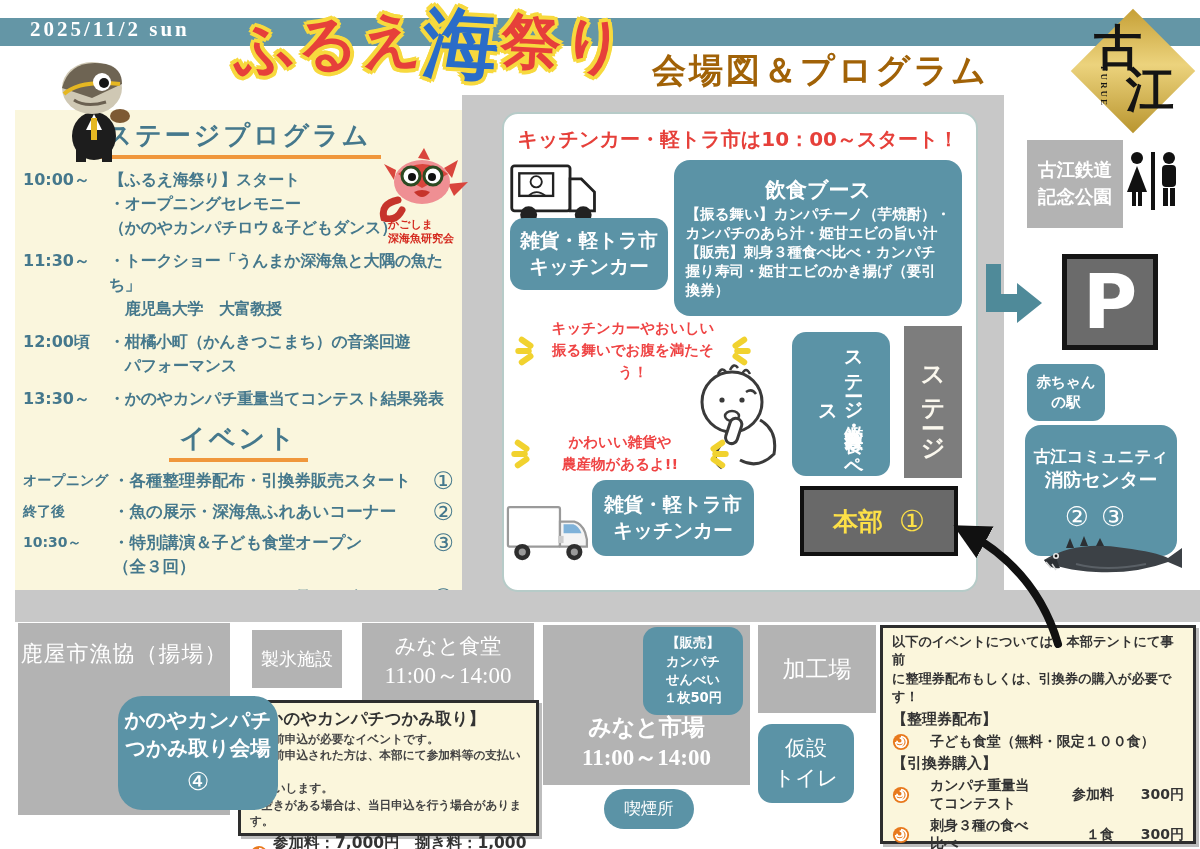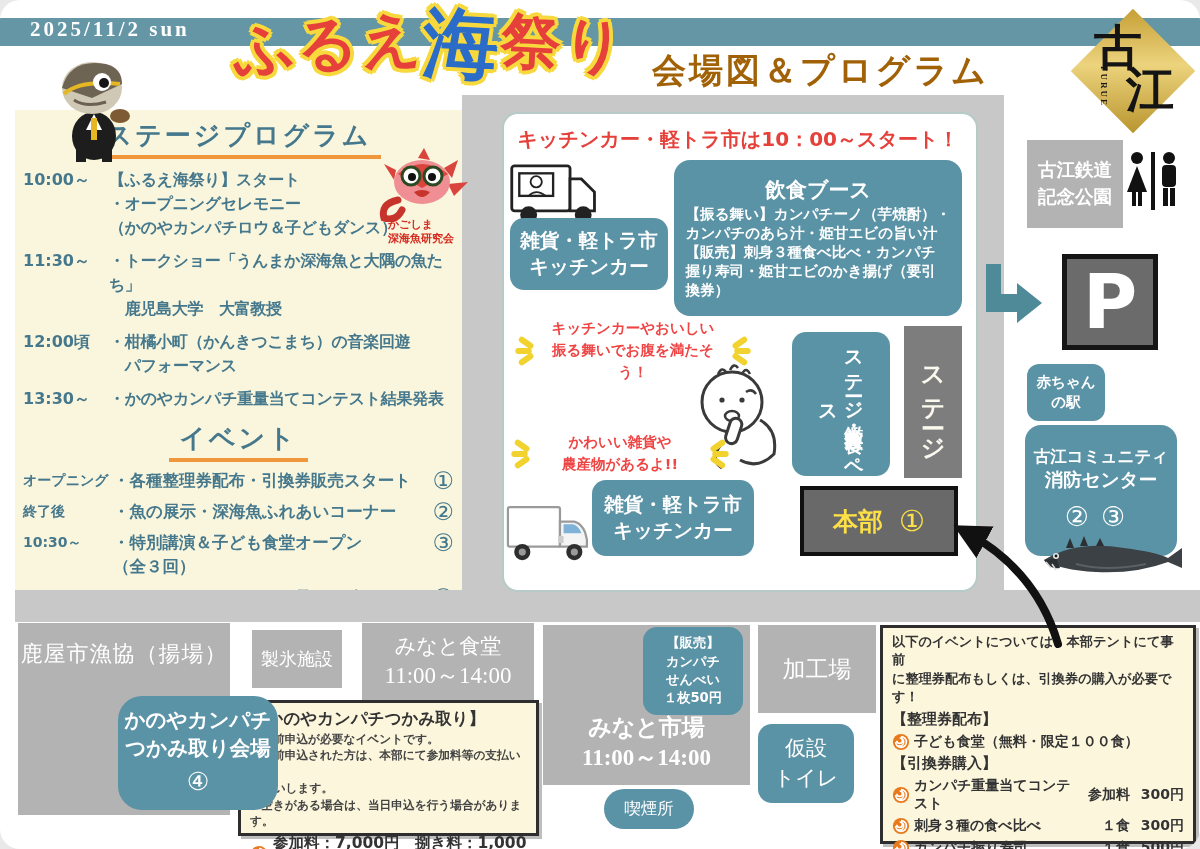--- a/index.html
+++ b/index.html
@@ -1,17 +1,17 @@
 <!DOCTYPE html>
 <html><head>
 <meta charset="utf-8">
 <style>
   html,body{margin:0;padding:0;background:#e9e9e9;}
   .page{position:relative;width:1200px;height:849px;background:#ffffff;overflow:hidden;
-        font-family:"DejaVu Sans",sans-serif;margin:0 auto;border-radius:20px;}
+        font-family:"DejaVu Sans",sans-serif;margin:0 auto;}
   .pre{white-space:pre-line;}
 
   
   .band{position:absolute;left:0;top:18px;width:1200px;height:28px;background:#6496a6;}
   .date{position:absolute;left:30px;top:17px;color:#fff;font-family:"Liberation Serif",serif;
         font-size:21px;font-weight:bold;letter-spacing:3px;}
   .title{position:absolute;left:190px;top:6px;width:480px;text-align:center;line-height:1;
          font-weight:800;letter-spacing:2px;}
   .title span{display:inline-block;}
   .t-red{color:#e6403a;font-size:60px;
@@ -125,21 +125,21 @@
        border-radius:14px;z-index:2;}
   .kitsuen{left:604px;top:789px;width:90px;height:40px;font-size:16.5px;border-radius:20px;
        font-family:"Liberation Serif",serif;font-weight:500;}
   .kakoujou{left:758px;top:625px;width:118px;height:88px;display:flex;align-items:center;
        justify-content:center;font-size:23px;}
   .kasetsu{left:758px;top:724px;width:96px;height:79px;font-size:21px;border-radius:14px;
        font-family:"Liberation Serif",serif;font-weight:500;line-height:1.4;}
   .note2{left:880px;top:625px;width:316px;height:219px;padding:5px 9px;}
   .note2-intro{font-size:13.2px;font-weight:800;line-height:1.4;}
   .note2-h{font-size:15px;font-weight:800;margin-top:3px;}
-  .ticket-row{display:flex;align-items:center;gap:4px;font-size:14px;font-weight:800;margin-top:4px;}
+  .ticket-row{display:flex;align-items:center;gap:20px;font-size:14px;font-weight:800;margin-top:4px;}
   .ticket-row .nm{flex:1;} .ticket-row .un{width:52px;text-align:right;}
   .ticket-row .pr{width:50px;text-align:right;}
   .shell{width:18px;height:18px;flex:none;}
 </style>
 </head>
 <body>
 
 <div class="page">
 
   <div class="band"></div>

